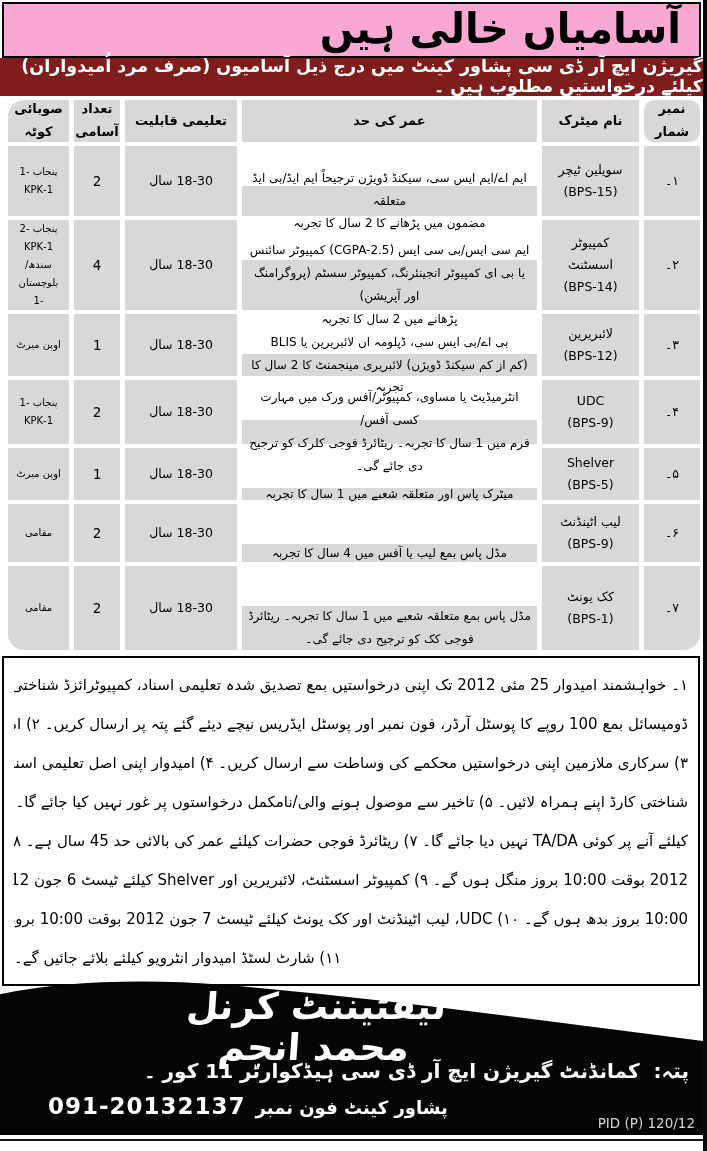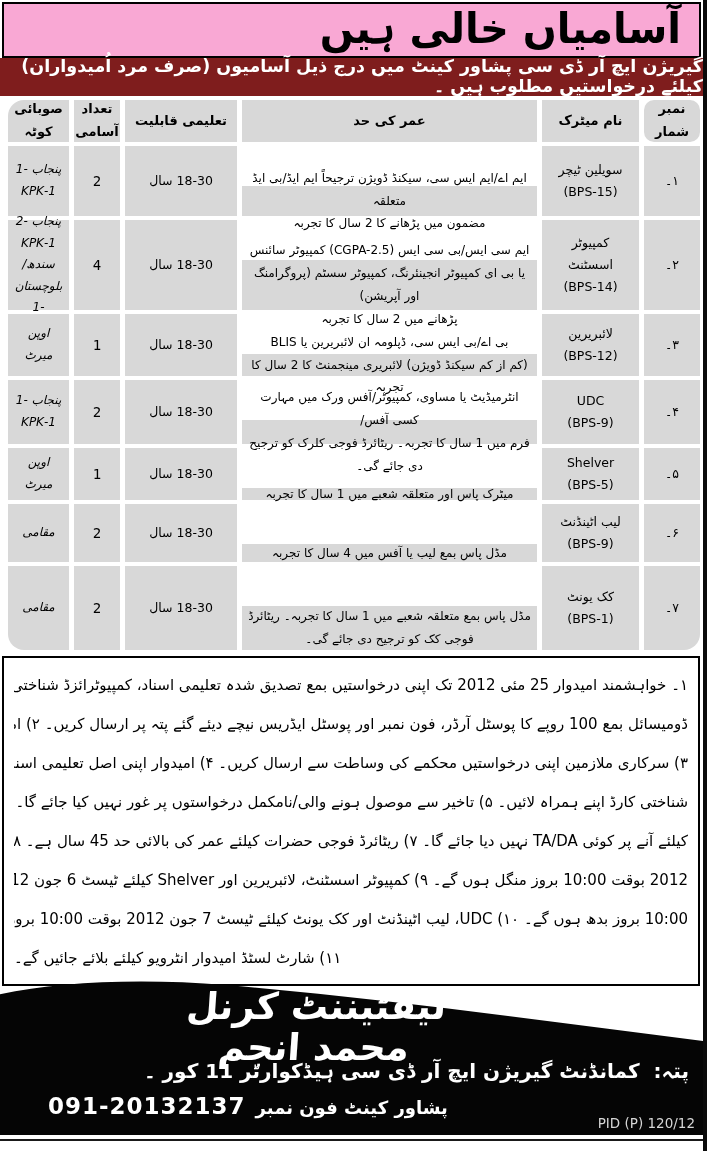--- a/index.html
+++ b/index.html
@@ -38,21 +38,21 @@
     column-gap:5px;row-gap:4px;
   }
   .tbl>div{
     background:#d8d8d8;display:flex;align-items:center;justify-content:center;
     text-align:center;white-space:pre-line;box-sizing:border-box;
     font-size:12.5px;line-height:1.75;padding:2px 6px;
   }
   .tbl>div.hdr{font-weight:bold;font-size:13px;}
   .tbl>div.qual{font-size:12px;line-height:1.9;margin-top:40px;}
   .tbl>div.cnt{font-size:14px;font-family:"DejaVu Sans Mono","DejaVu Sans",sans-serif;}
-  .tbl>div.quota{font-size:12px;line-height:1.8;font-style:italic;}
+  .tbl>div.quota{font-size:10px;line-height:1.8;}
   .tbl>div:nth-child(1){border-top-right-radius:16px;border-radius:10px;}
   .tbl>div:nth-child(6){border-top-left-radius:16px;}
   .tbl>div:nth-child(43){border-bottom-right-radius:16px;}
   .tbl>div:nth-child(48){border-bottom-left-radius:16px;}
 
   
   .notes{
     position:absolute;left:2px;right:3px;top:656px;height:330px;
     border:2px solid #000;box-sizing:border-box;background:#fff;
     padding:8px 10px 0 10px;

